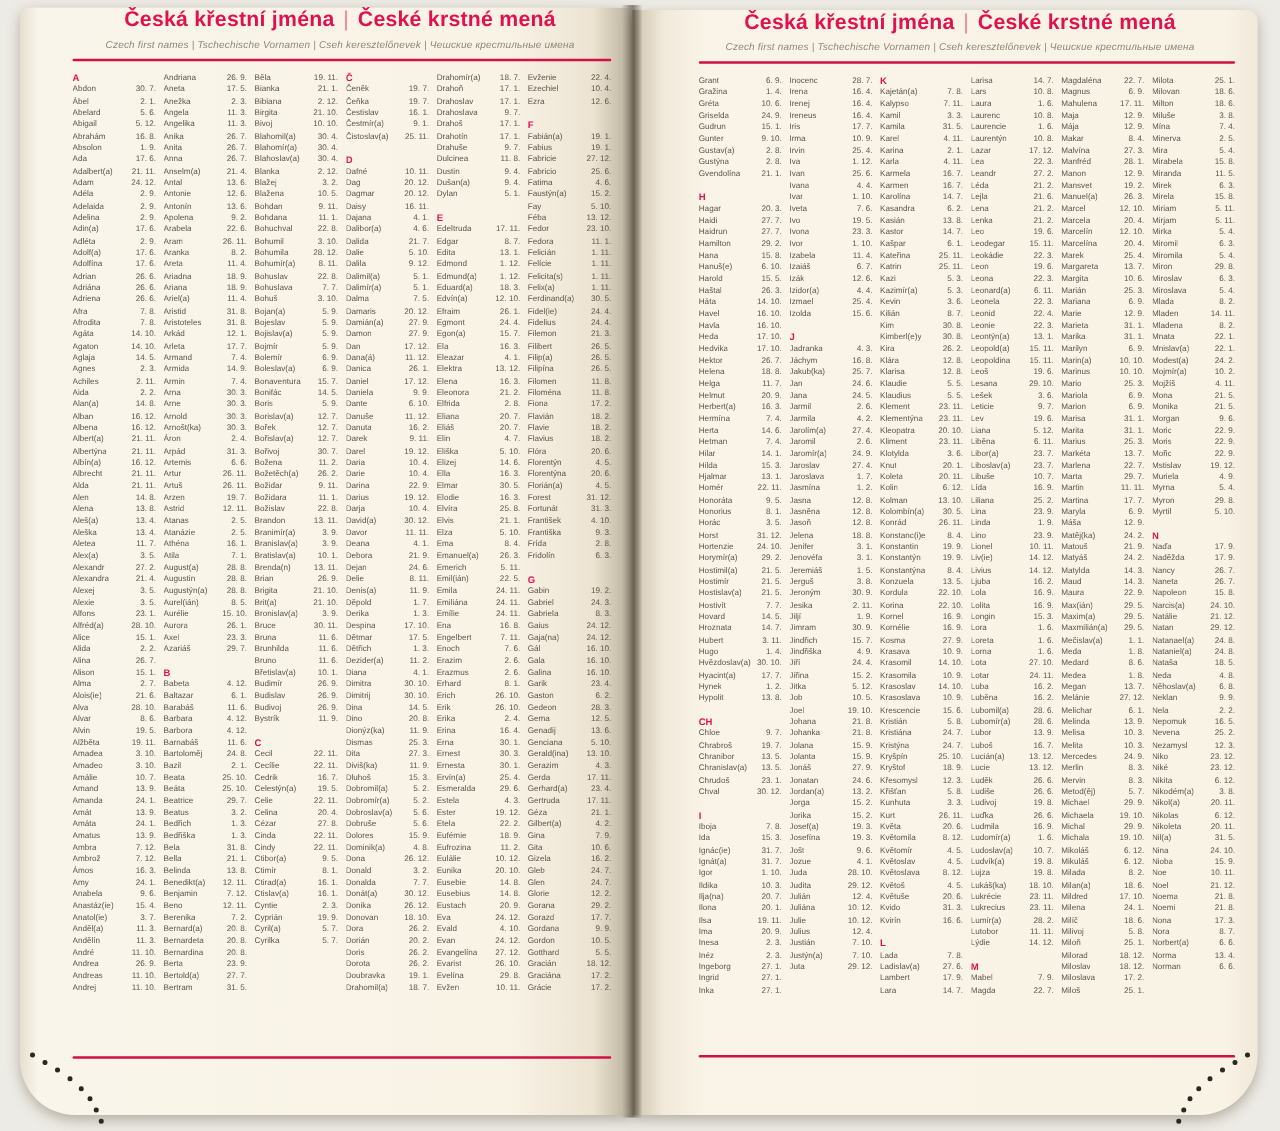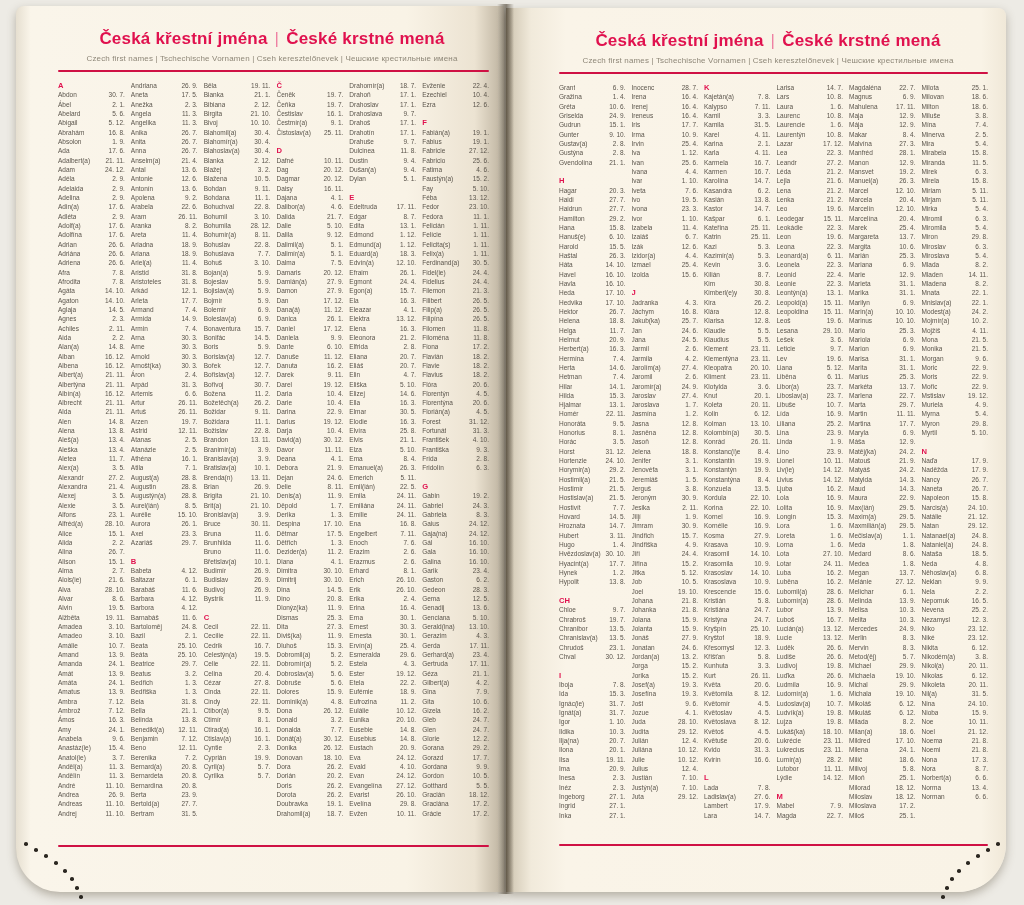--- a/index.html
+++ b/index.html
@@ -5,24 +5,24 @@
   html,body{margin:0;padding:0;}
   body{width:1024px;height:905px;background:#edebe5;position:relative;overflow:hidden;
        font-family:"Liberation Sans", sans-serif;}
   .page{position:absolute;box-shadow:0 4px 10px rgba(90,78,58,.38);}
   .page.left{left:16px;top:6px;width:488px;height:886px;border-radius:8px 0 0 44px;
     background:linear-gradient(90deg,#e6dfd0 0%,#faf5ea 3%,#f9f3e6 80%,#ece3d2 94%,#c7bdaa 98.5%,#91887634 100%),#f9f3e6;}
   .page.right{left:506px;top:8px;width:500px;height:884px;border-radius:0 8px 48px 0;
     background:linear-gradient(90deg,#9a9180 0%,#d8cfbc 1.6%,#f1eadb 5%,#faf4e8 12%,#f9f3e6 95%,#f0e8d8 100%);}
   .spine{position:absolute;left:497px;top:4px;width:17px;height:890px;
     background:linear-gradient(90deg,rgba(58,48,32,0) 0%,rgba(58,48,32,.45) 40%,rgba(58,48,32,.55) 55%,rgba(58,48,32,0) 100%);}
-  .header{text-align:center;padding-top:23px;margin-left:24px;}
+  .header{text-align:center;margin-left:24px;}
   .title{font-size:17px;font-weight:bold;color:#e0114e;letter-spacing:.2px;}
   .title .sep{color:#ee7fa2;font-weight:normal;padding:0 7px;}
-  .subtitle{font-size:8px;color:#8e8778;margin-top:5px;letter-spacing:.15px;}
+  .subtitle{font-size:8px;color:#8e8778;margin-top:5px;letter-spacing:.15px;font-style:italic;}
   .rule{height:2px;background:#cf1144;margin-top:7px;border-radius:1px;}
   .page.left .rule{margin-left:42px;margin-right:15px;}
   .page.right .rule{margin-left:53px;margin-right:18px;}
   .grid{display:grid;grid-template-columns:repeat(6,1fr);column-gap:6px;margin-top:9px;height:741px;overflow:hidden;}
   .page.left .grid{margin-left:42px;margin-right:15px;}
   .page.right .grid{margin-left:53px;margin-right:18px;}
   .col{overflow:hidden;}
   .r{height:9.34px;display:flex;justify-content:space-between;align-items:baseline;
      font-size:6.5px;color:#5a544b;white-space:nowrap;line-height:9.34px;}
   .r .nm{overflow:hidden;}

